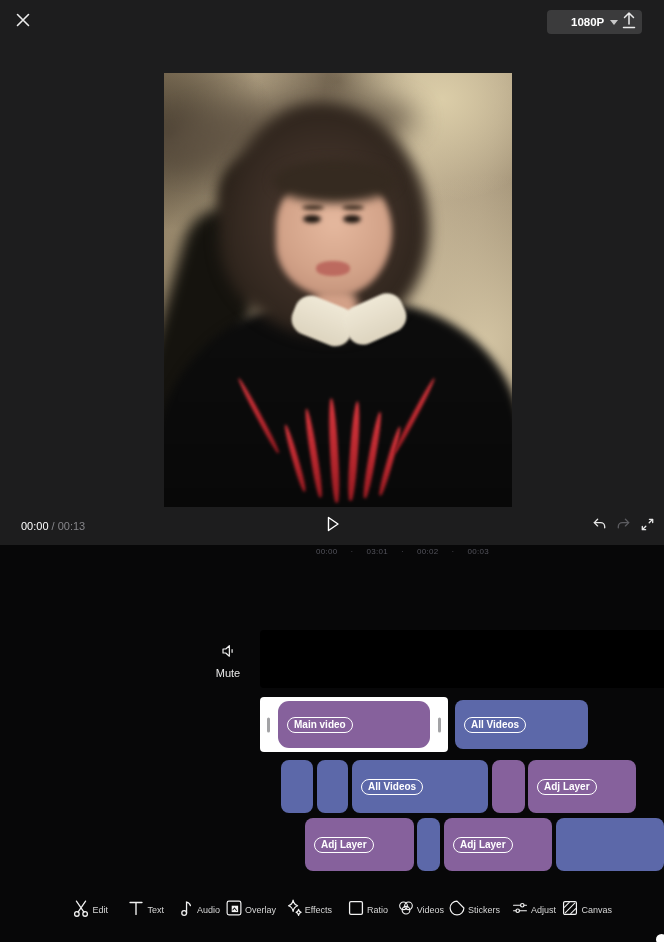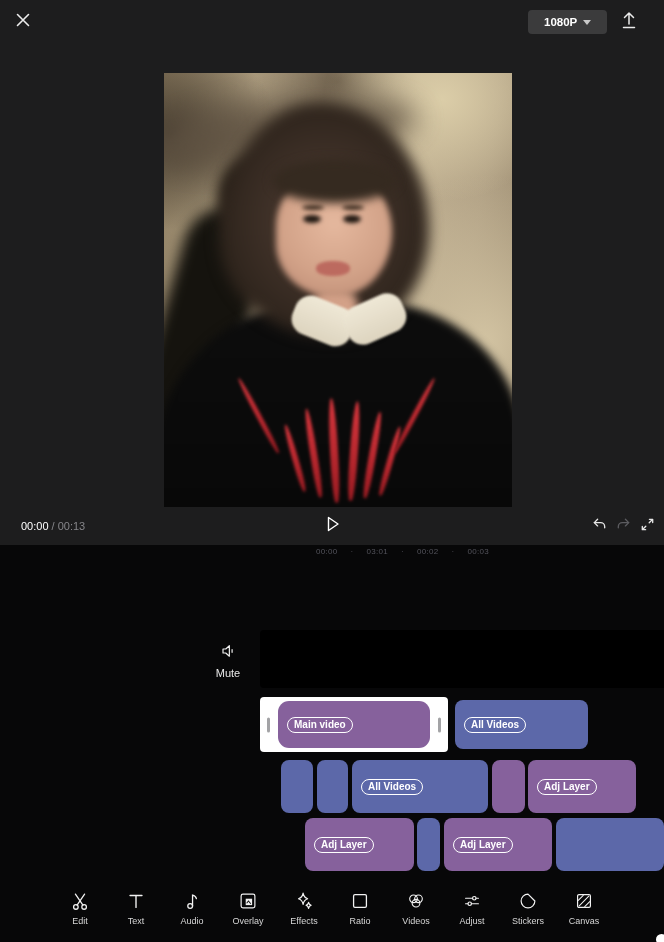--- a/index.html
+++ b/index.html
@@ -7,21 +7,21 @@
        background:var(--app-bg,#1d1d1e);
        font-family:"Liberation Sans","DejaVu Sans",sans-serif;
        -webkit-font-smoothing:antialiased;}
   .abs{position:absolute;}
 
   
   #timeline-section{position:absolute;left:0;right:0;top:545px;bottom:0;background:var(--timeline-bg,#070708);}
 
   
   .icon-btn{position:absolute;display:flex;align-items:center;justify-content:center;cursor:pointer;}
-  #res-btn{position:absolute;left:528px;top:10px;height:24px;padding:0 16px;display:flex;align-items:center;gap:6px;
+  #res-btn{position:absolute;left:547px;top:10px;height:24px;padding:0 24px;display:flex;align-items:center;gap:6px;
            background:var(--chip-bg,#3b3b3c);border-radius:4px;color:#fff;font-size:11.5px;font-weight:bold;cursor:pointer;}
   .caret-down{width:0;height:0;border-left:4px solid transparent;border-right:4px solid transparent;border-top:5px solid #c9c9c9;}
 
   
   #preview{position:absolute;left:164px;top:73px;width:348px;height:434px;overflow:hidden;background:#b2a285;}
   #preview > div{position:absolute;}
   .p-bg{inset:0;background:
       radial-gradient(55% 38% at 80% 6%, #dbcda8 0%, rgba(219,205,168,0) 62%),
       radial-gradient(48% 34% at 2% 14%, #473d30 0%, rgba(71,61,48,0) 65%),
       radial-gradient(40% 30% at 50% 2%, #6e604c 0%, rgba(110,96,76,0) 60%),
@@ -70,21 +70,21 @@
   .clip-frame{position:absolute;background:#fff;border-radius:4px;cursor:pointer;}
   .clip-frame .inner{position:absolute;left:18px;right:18px;top:4px;bottom:4px;border-radius:11px;}
   .handle{position:absolute;top:50%;transform:translateY(-50%);width:3px;height:15px;background:#a3a3a6;border-radius:2px;}
   .hl{left:7px;} .hr{right:7px;}
   .pill{position:absolute;left:9px;top:50%;transform:translateY(-50%);
         border:1.5px solid #fff;border-radius:8px;padding:1px 6px 2px;
         color:#fff;font-size:10px;font-weight:bold;white-space:nowrap;}
 
   
   #toolbar{position:absolute;left:52px;right:52px;bottom:6px;height:56px;display:flex;justify-content:space-between;}
-  .tb-item{width:58px;display:flex;flex-direction:column;align-items:center;justify-content:center;cursor:pointer;}
+  .tb-item{width:58px;display:flex;flex-direction:row;align-items:center;justify-content:flex-end;cursor:pointer;}
   .tb-icon{width:22px;height:22px;display:block;}
   .tb-icon svg{width:22px;height:22px;display:block;}
   .tb-label{font-size:9px;color:#d6d6d6;margin-top:4px;}
 
   #corner-dot{position:absolute;right:-3px;bottom:-3px;width:11px;height:11px;background:#fff;border-radius:50%;}
 </style>
 </head>
 <body>
 
 <div id="app">
@@ -284,41 +284,41 @@
           <svg viewBox="0 0 24 24" fill="none" stroke="#f2f2f2" stroke-width="1.2">
             <circle cx="9.3" cy="9.6" r="4.2"></circle>
             <circle cx="14.7" cy="9.6" r="4.2"></circle>
             <circle cx="12" cy="14.4" r="4.2"></circle>
           </svg>
         </span>
         <span class="tb-label">Videos</span>
       </div>
       <div class="tb-item">
         <span class="tb-icon">
+          <svg viewBox="0 0 24 24" fill="none" stroke="#f2f2f2" stroke-width="1.3" stroke-linejoin="round">
+            <path d="M12 4.5 A7.5 7.5 0 1 0 19.5 12 L12 4.5 Z"></path>
+          </svg>
+        </span>
+        <span class="tb-label">Stickers</span>
+      </div>
+      <div class="tb-item">
+        <span class="tb-icon">
           <svg viewBox="0 0 24 24" fill="none" stroke="#f2f2f2" stroke-width="1.3" stroke-linecap="round">
             <path d="M5 9 H12.6"></path>
             <path d="M16.4 9 H19"></path>
             <circle cx="14.5" cy="9" r="1.9"></circle>
             <path d="M5 15 H7.6"></path>
             <path d="M11.4 15 H19"></path>
             <circle cx="9.5" cy="15" r="1.9"></circle>
           </svg>
         </span>
         <span class="tb-label">Adjust</span>
       </div>
       <div class="tb-item">
         <span class="tb-icon">
-          <svg viewBox="0 0 24 24" fill="none" stroke="#f2f2f2" stroke-width="1.3" stroke-linejoin="round">
-            <path d="M12 4.5 A7.5 7.5 0 1 0 19.5 12 L12 4.5 Z"></path>
-          </svg>
-        </span>
-        <span class="tb-label">Stickers</span>
-      </div>
-      <div class="tb-item">
-        <span class="tb-icon">
           <svg viewBox="0 0 24 24" fill="none" stroke="#f2f2f2" stroke-width="1.3">
             <rect x="5" y="5" width="14" height="14" rx="1.5"></rect>
             <path d="M5.5 11.5 L11.5 5.5 M6.5 17.5 L17.5 6.5 M12.5 18.5 L18.5 12.5" stroke-width="1.1"></path>
           </svg>
         </span>
         <span class="tb-label">Canvas</span>
       </div>
     </div>
 
   <div id="corner-dot"></div>

